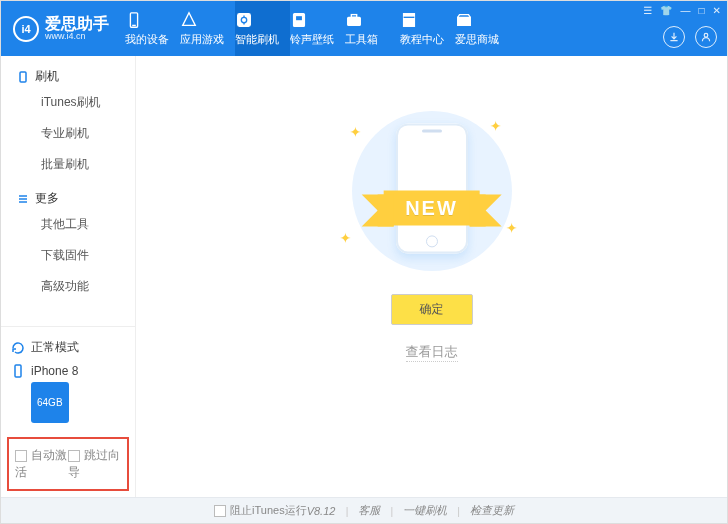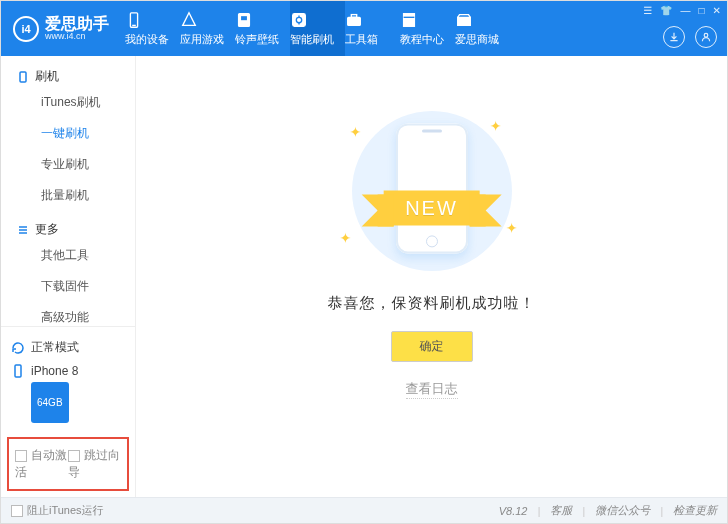--- a/index.html
+++ b/index.html
@@ -43,33 +43,33 @@
   .chk { width:12px; height:12px; border:1px solid #bbb; display:inline-block; margin-right:4px; vertical-align:middle; background:#fff;}
 
   
   .main { flex:1; display:flex; flex-direction:column; align-items:center; justify-content:flex-start; padding-top:50px; }
   .illus { width:220px; height:170px; position:relative; margin-bottom:18px; }
   .illus .disc { position:absolute; left:50%; top:50%; transform:translate(-50%,-50%); width:160px; height:160px; border-radius:50%; background:#e8f3ff; }
   .illus .phone { position:absolute; left:50%; top:50%; transform:translate(-50%,-52%); width:72px; height:130px; border-radius:12px; background:#fff; box-shadow:0 4px 10px rgba(30,131,234,.15), inset 0 0 0 2px #e0ecf8; }
   .illus .phone:after { content:""; position:absolute; left:50%; transform:translateX(-50%); top:6px; width:20px; height:3px; border-radius:2px; background:#d0def0;}
   .illus .phone:before { content:""; position:absolute; left:50%; transform:translateX(-50%); bottom:6px; width:10px; height:10px; border-radius:50%; border:1.5px solid #d0def0;}
   .ribbon { position:absolute; left:50%; top:52%; transform:translate(-50%,-10%); }
-  .ribbon-body { background:#ffcf3f; color:#fff; font-weight:normal; font-size:20px; letter-spacing:2px; padding:6px 22px; position:relative; text-shadow:0 1px 0 rgba(0,0,0,.1); }
+  .ribbon-body { background:#ffcf3f; color:#fff; font-weight:bold; font-size:20px; letter-spacing:2px; padding:6px 22px; position:relative; text-shadow:0 1px 0 rgba(0,0,0,.1); }
   .ribbon-body:before,.ribbon-body:after{content:"";position:absolute;top:4px;width:0;height:0;border:16px solid #ffcf3f;}
   .ribbon-body:before{left:-22px;border-left-color:transparent;}
   .ribbon-body:after{right:-22px;border-right-color:transparent;}
   .spark { position:absolute; color:#ffcf3f; font-size:14px; }
   .s1{ top:18px; left:28px;} .s2{ top:12px; right:40px;} .s3{ bottom:30px; left:18px;} .s4{ bottom:40px; right:24px;}
 
   .msg { font-size:15px; color:#333; margin-bottom:18px; letter-spacing:1px;}
   .btn { border:1px solid #ccc; background:#fde047; padding:6px 28px; font-size:12px; color:#555; cursor:pointer; border-radius:2px;}
   .loglink { margin-top:18px; font-size:13px; color:#999; cursor:pointer; border-bottom:1px dotted #ccc;}
 
   
-  .footer { height:26px; background:#f0f4f8; display:flex; align-items:center; font-size:11px; color:#888; padding:0 10px; justify-content:space-between; border-top:1px solid #e5e9ee;}
+  .footer { height:26px; background:#f0f4f8; display:flex; align-items:center; font-size:11px; color:#888; padding:0 10px; justify-content:center; border-top:1px solid #e5e9ee;}
   .footer .fl { display:flex; align-items:center; gap:6px;}
   .footer .fr { display:flex; align-items:center; gap:6px;font-style:italic;}
   .footer .sep { color:#ccc; padding:0 4px;}
 </style>
 </head>
 <body>
 
 <div class="app">
 
   <div class="header">
@@ -91,38 +91,38 @@
         <span>我的设备</span>
       </div>
       <div class="nav-item">
         <span class="nav-ico">
             <svg viewBox="0 0 20 20">
               <path d="M10 2 L17 16 H3 Z"></path>
             </svg>
           </span>
         <span>应用游戏</span>
       </div>
-      <div class="nav-item">
-        <span class="nav-ico filled">
-            <svg viewBox="0 0 20 20">
-              <rect x="4" y="3" width="12" height="14" rx="1" fill="#fff"></rect>
-              <rect x="6" y="5" width="8" height="6" fill="#1e83ea"></rect>
-            </svg>
-          </span>
-        <span>铃声壁纸</span>
-      </div>
       <div class="nav-item active">
         <span class="nav-ico filled">
             <svg viewBox="0 0 20 20">
               <rect x="3" y="3" width="14" height="14" rx="2" fill="#fff"></rect>
               <path d="M7 10 a3 3 0 1 0 6 0 a3 3 0 1 0 -6 0" fill="none" stroke="#1e83ea"></path>
               <path d="M10 7 v-2 M10 15 v-2" stroke="#1e83ea"></path>
             </svg>
           </span>
         <span>智能刷机</span>
+      </div>
+      <div class="nav-item">
+        <span class="nav-ico filled">
+            <svg viewBox="0 0 20 20">
+              <rect x="4" y="3" width="12" height="14" rx="1" fill="#fff"></rect>
+              <rect x="6" y="5" width="8" height="6" fill="#1e83ea"></rect>
+            </svg>
+          </span>
+        <span>铃声壁纸</span>
       </div>
       <div class="nav-item">
         <span class="nav-ico filled">
             <svg viewBox="0 0 20 20">
               <rect x="3" y="7" width="14" height="9" rx="1" fill="#fff"></rect>
               <rect x="7" y="4" width="6" height="3" fill="none" stroke="#fff"></rect>
             </svg>
           </span>
         <span>工具箱</span>
       </div>
@@ -175,21 +175,20 @@
 
         <div class="side-group">
           <span class="gico">
               <svg viewBox="0 0 12 12">
                 <rect x="3" y="1" width="6" height="10" rx="1"></rect>
               </svg>
             </span>
           <span>刷机</span>
         </div>
         <div class="side-item">iTunes刷机</div>
-        <div class="side-item active">一键刷机</div>
         <div class="side-item">专业刷机</div>
         <div class="side-item">批量刷机</div>
 
         <div class="side-group" style="margin-top:6px;">
           <span class="gico">
               <svg viewBox="0 0 12 12">
                 <line x1="2" y1="3" x2="10" y2="3"></line>
                 <line x1="2" y1="6" x2="10" y2="6"></line>
                 <line x1="2" y1="9" x2="10" y2="9"></line>
               </svg>
@@ -229,34 +228,33 @@
         <div class="disc"></div>
         <div class="phone"></div>
         <span class="spark s1">✦</span>
         <span class="spark s2">✦</span>
         <span class="spark s3">✦</span>
         <span class="spark s4">✦</span>
         <div class="ribbon">
           <div class="ribbon-body">NEW</div>
         </div>
       </div>
-      <div class="msg">恭喜您，保资料刷机成功啦！</div>
       <button class="btn">确定</button>
       <span class="loglink">查看日志</span>
     </div>
   </div>
 
   <div class="footer">
     <div class="fl">
       <label><span class="chk"></span><span>阻止iTunes运行</span></label>
     </div>
     <div class="fr">
       <span>V8.12</span>
       <span class="sep">|</span>
       <span>客服</span>
       <span class="sep">|</span>
-      <span>微信公众号</span>
+      <span>一键刷机</span>
       <span class="sep">|</span>
       <span>检查更新</span>
     </div>
   </div>
 
 </div>
 
 </body></html>

